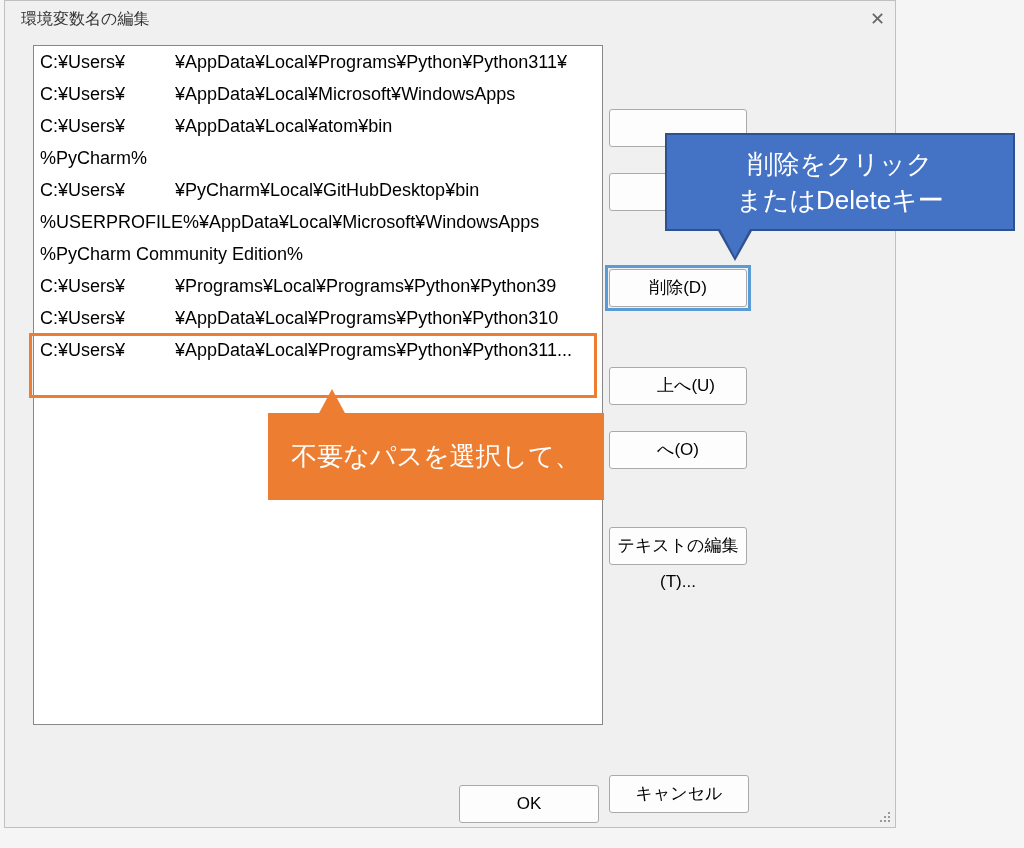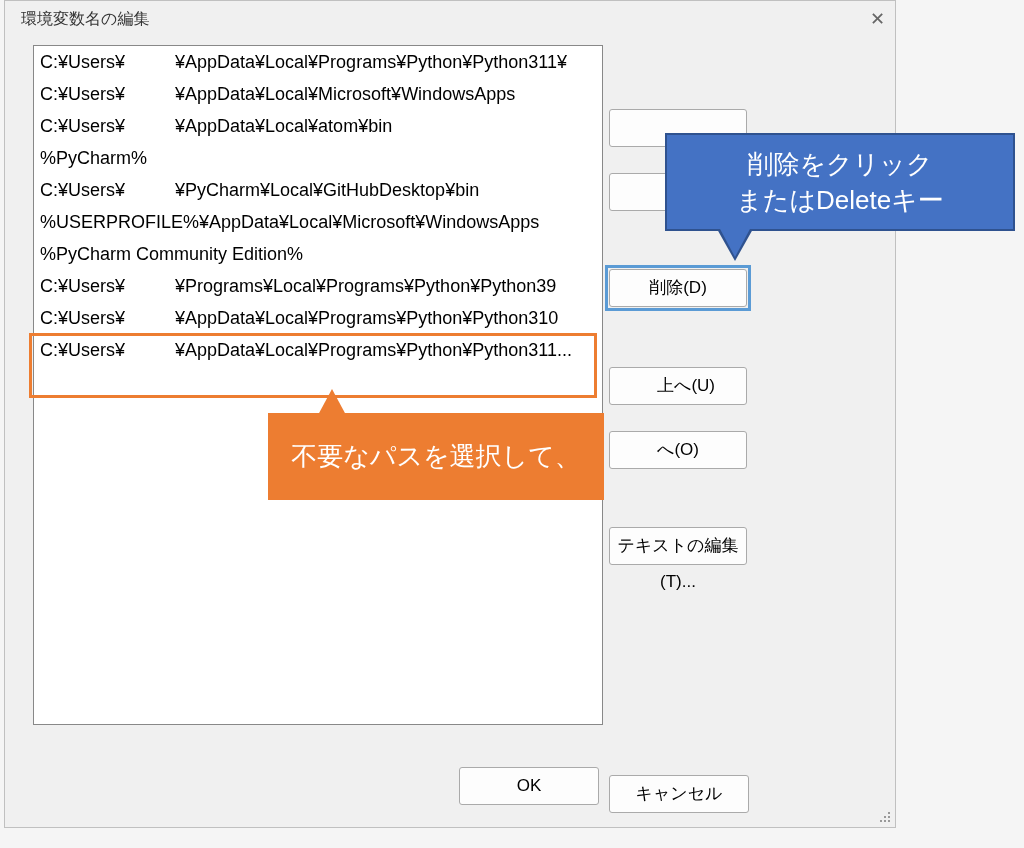--- a/index.html
+++ b/index.html
@@ -29,21 +29,21 @@
   .btn.edit   { left: 604px; top: 108px; width: 138px; }
   .btn.browse { left: 604px; top: 172px; }
   .btn.delete { left: 604px; top: 268px; }
   .delete-frame {
     position: absolute; left: 600px; top: 264px; width: 146px; height: 46px;
     border: 3px solid #5b9bd5; pointer-events: none;
   }
   .btn.up     { left: 604px; top: 366px; padding-left: 16px; }
   .btn.down   { left: 604px; top: 430px; width: 138px; }
   .btn.text   { left: 604px; top: 526px; width: 138px; }
-  .btn.ok     { left: 454px; bottom: 22px; width: 140px; }
+  .btn.ok     { left: 454px; bottom: 4px; width: 140px; }
   .btn.cancel { left: 604px; bottom: 14px; width: 140px; }
 
   
   .selection-box {
     position: absolute; left: 29px; top: 333px; width: 568px; height: 65px;
     border: 3px solid #ed7d31; pointer-events: none;
   }
 
   
   .callout-orange {

